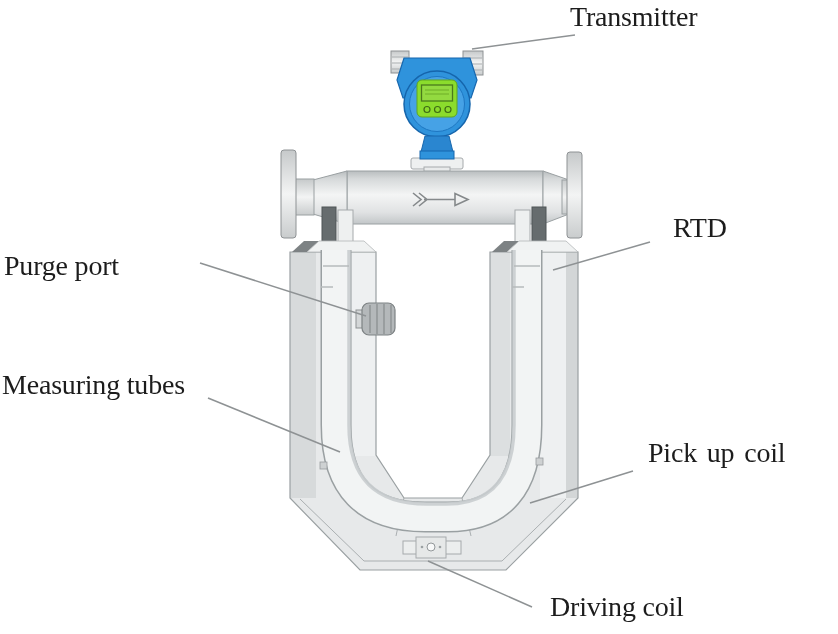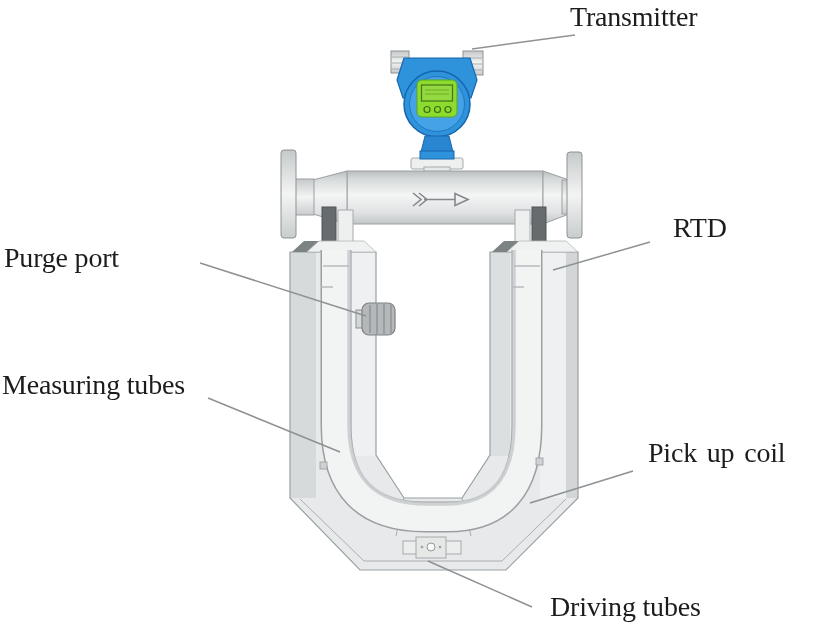--- a/index.html
+++ b/index.html
@@ -15,21 +15,21 @@
     position:absolute;
     font-size:28px;
     line-height:1.1;
     letter-spacing:-0.2px;
     color:#1c1c1c;
     white-space:nowrap;
     user-select:none;
   }
   .lbl-transmitter{left:570px;top:2px;}
   .lbl-rtd{left:673px;top:213px;text-align:center;}
-  .lbl-purge{left:4px;top:243px;}
+  .lbl-purge{left:4px;top:251px;}
   .lbl-tubes{left:2px;top:370px;}
   .lbl-pickup{left:648px;top:438px;word-spacing:3px;}
   .lbl-driving{left:550px;top:592px;}
 </style>
 </head>
 <body>
 
 <div id="stage">
 
   <svg id="diagram-svg" width="838" height="634" viewBox="0 0 838 634">
@@ -143,15 +143,15 @@
       <path d="M633 471 L530 503"></path>
       <path d="M532 607 L428 561"></path>
     </g>
   </svg>
 
   <div class="label lbl-transmitter">Transmitter</div>
   <div class="label lbl-rtd">RTD</div>
   <div class="label lbl-purge">Purge port</div>
   <div class="label lbl-pickup">Pick up coil</div>
   <div class="label lbl-tubes">Measuring tubes</div>
-  <div class="label lbl-driving">Driving tubes</div>
+  <div class="label lbl-driving">Driving coil</div>
 
 </div>
 
 </body></html>

